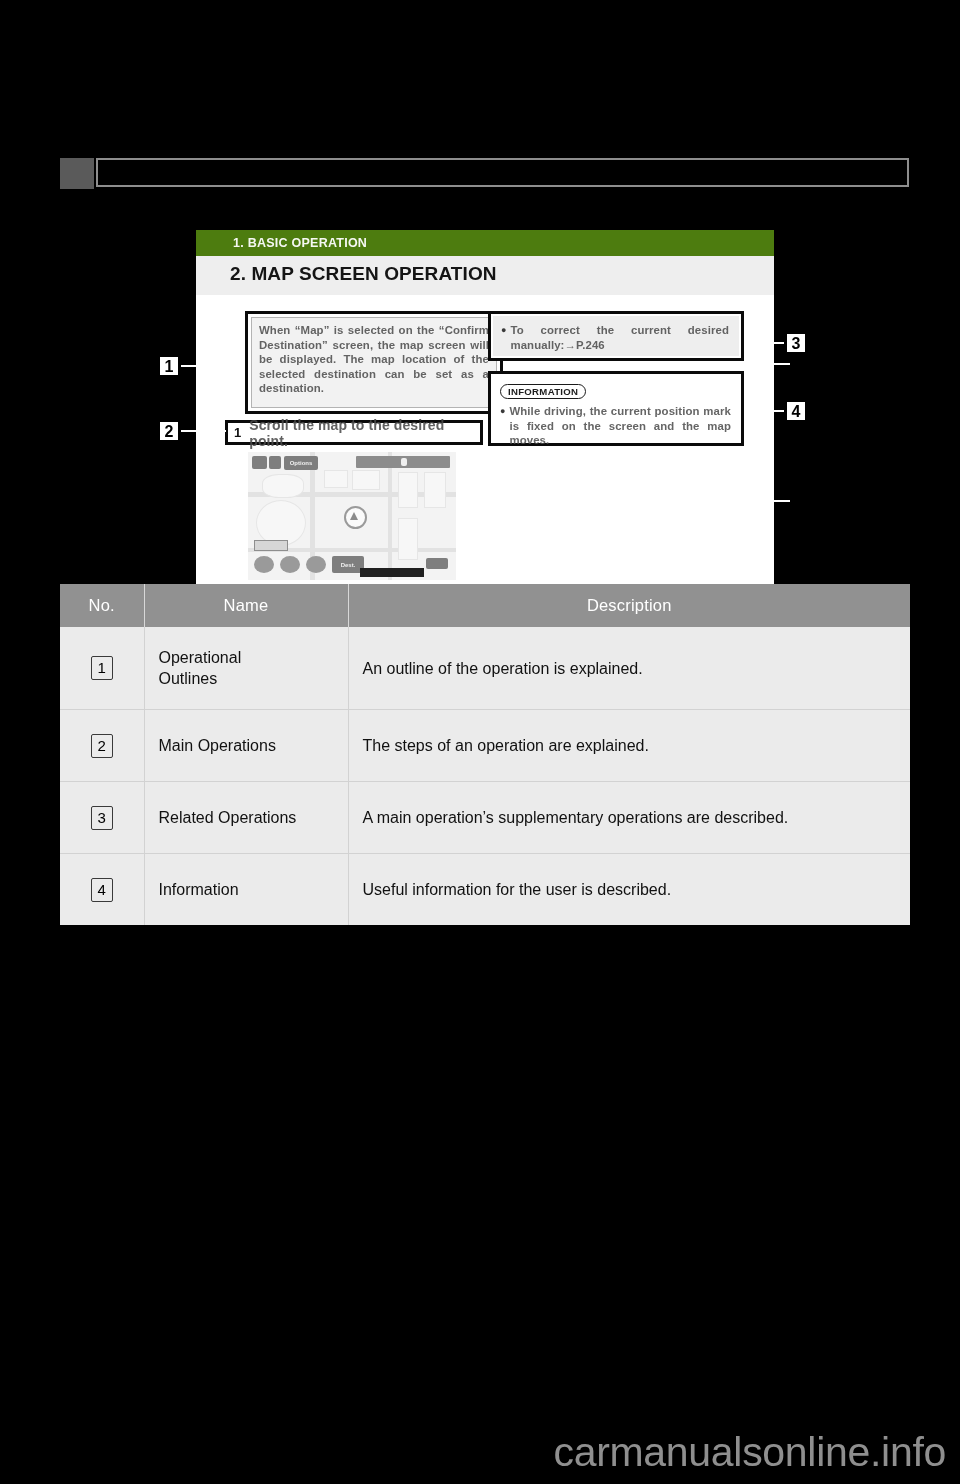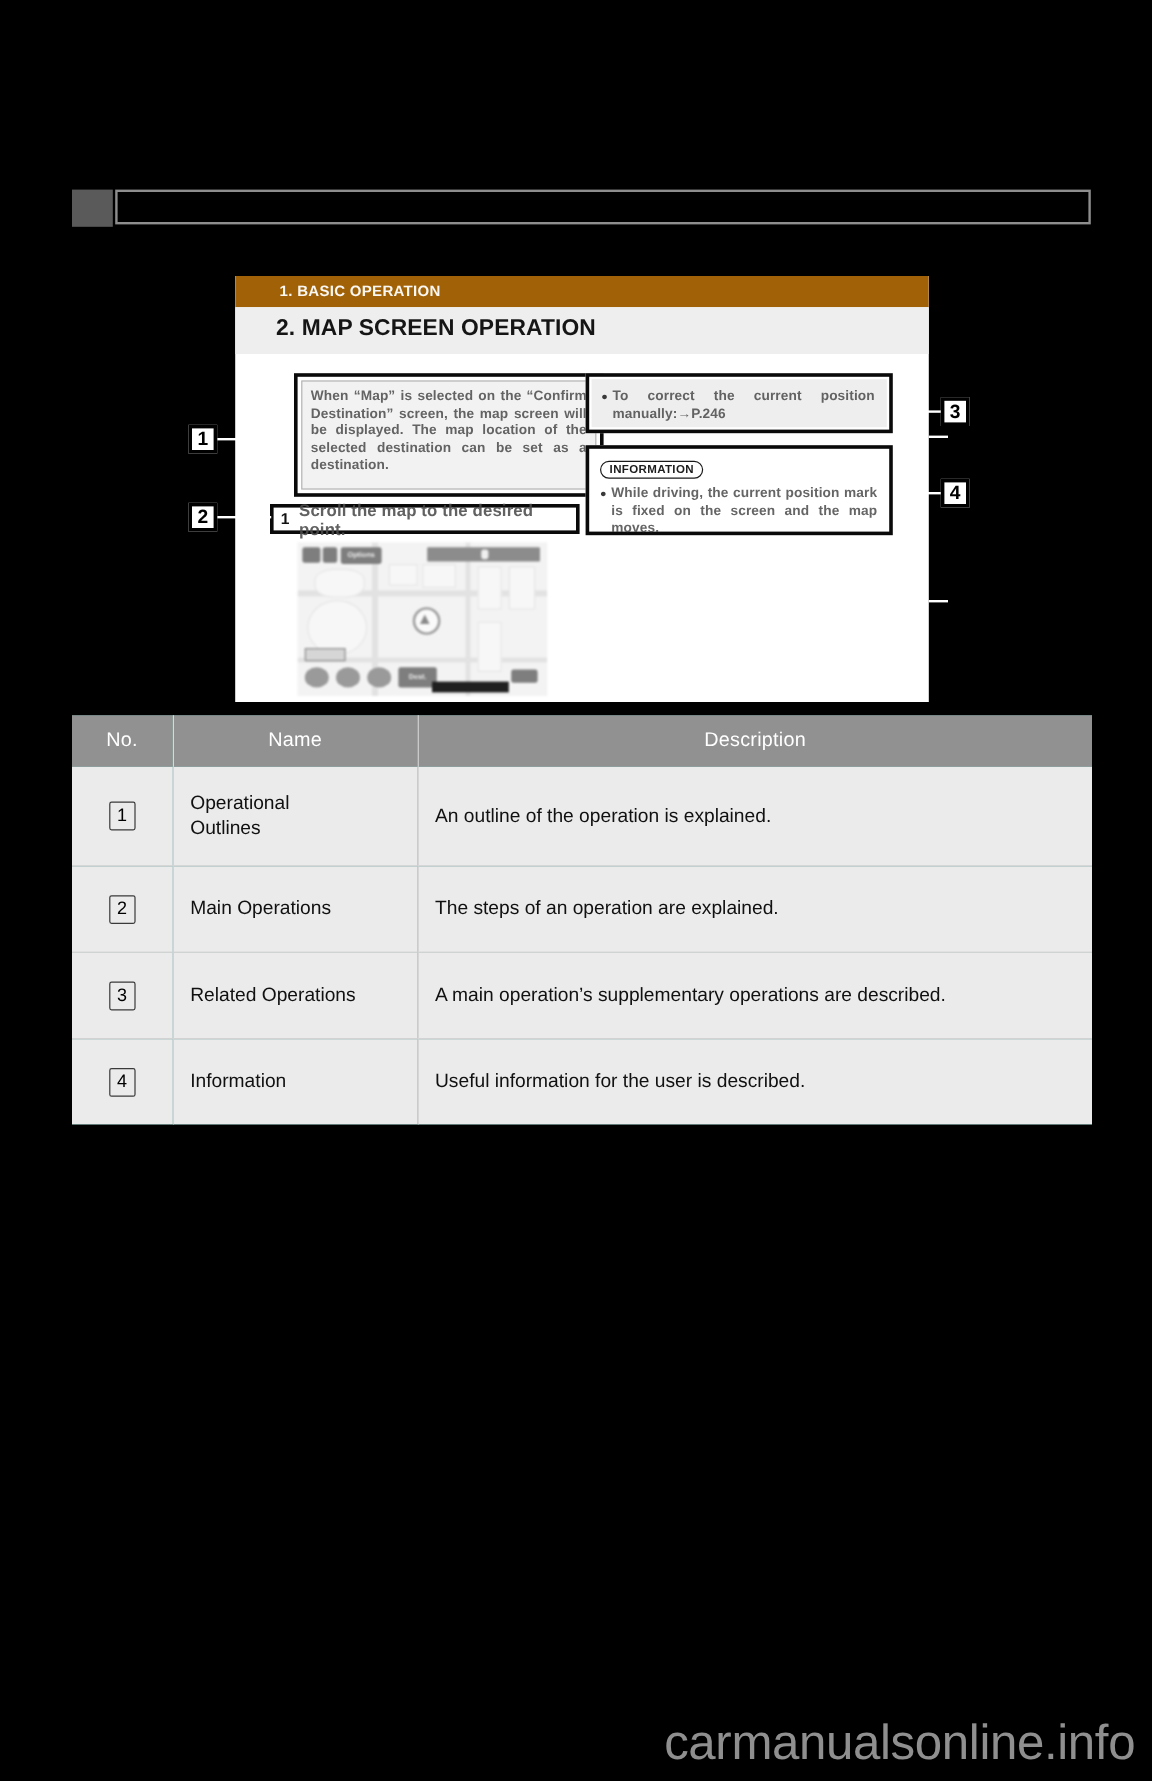--- a/index.html
+++ b/index.html
@@ -60,21 +60,21 @@
     width: 578px;
     height: 355px;
     background: #ffffff;
     overflow: hidden;
   }
   .fig-crumb {
     position: absolute;
     left: 0; top: 0;
     width: 578px;
     height: 26px;
-    background: #a16207;
+    background: #4d7c0f;
   }
   .fig-crumb span {
     position: absolute;
     left: 37px;
     top: 6px;
     color: #ffffff;
     font-size: 12.5px;
     font-weight: bold;
     letter-spacing: .25px;
     opacity: .95;
@@ -278,25 +278,25 @@
   .leader {
     position: absolute;
     background: #ffffff;
     height: 2px;
   }
 
   
   .desc-table {
     position: absolute;
     left: 60px;
-    top: 596px;
+    top: 584px;
     width: 850px;
     border-collapse: collapse;
     table-layout: fixed;
-    background: #0f766e;
+    background: #c2410c;
   }
   .desc-table col.c-no   { width: 84px; }
   .desc-table col.c-name { width: 204px; }
   .desc-table col.c-desc { width: 562px; }
   .desc-table th {
     background: #919191;
     color: #ffffff;
     font-size: 16.5px;
     font-weight: normal;
     height: 41px;
@@ -377,21 +377,21 @@
     <div class="step-row">
       <div class="step-num">1</div>
       <div class="step-txt">Scroll the map to the desired point.</div>
     </div>
   </div>
 
   <div class="fig-box" id="box-related">
     <div class="inner-frame">
       <div class="bullet-line">
         <div class="bullet-dot">●</div>
-        <div class="bullet-body blur-text">To correct the current position manually:→P.246</div>
+        <div class="bullet-body blur-text">To correct the current desired manually:→P.246</div>
       </div>
     </div>
   </div>
 
   <div class="fig-box" id="box-info">
     <div class="info-inner">
       <div class="info-pill">INFORMATION</div>
       <div class="bullet-line">
         <div class="bullet-dot">●</div>
         <div class="bullet-body blur-text">While driving, the current position mark is fixed on the screen and the map moves.</div>

